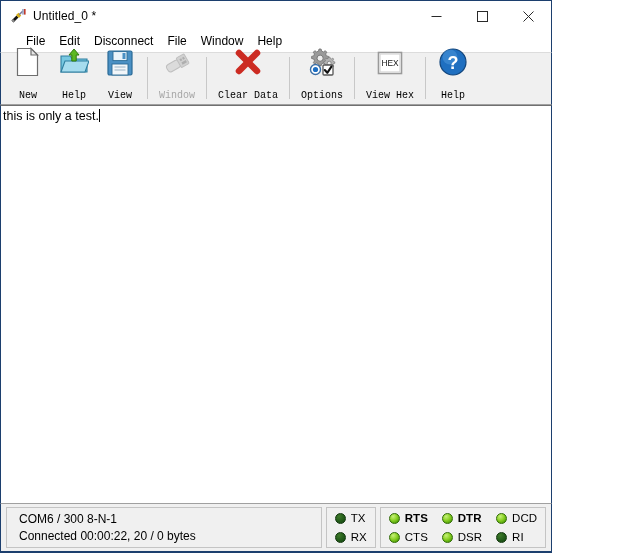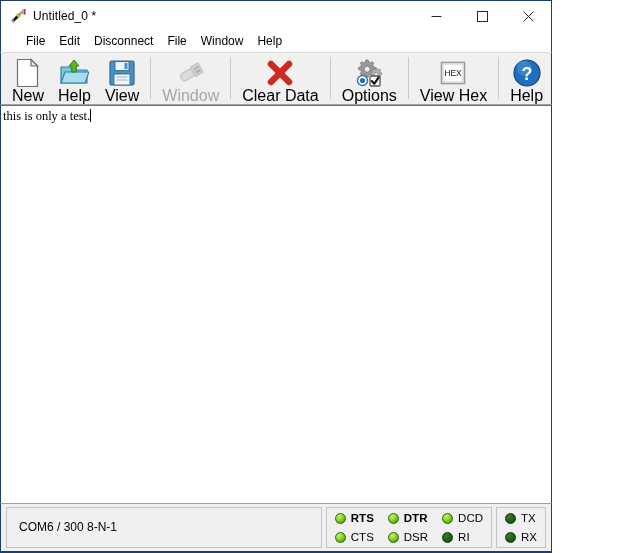--- a/index.html
+++ b/index.html
@@ -92,36 +92,37 @@
     padding-left: 4px;
     padding-top: 2px;
   }
   .tbtn {
     width: auto;
     min-width: 38px;
     height: 48px;
     display: flex;
     flex-direction: column;
     align-items: center;
-    justify-content: space-between;
+    justify-content: flex-end;
     padding: 2px 6px 0 6px;
     cursor: default;
     border: 1px solid transparent;
   }
   .tbtn .ico {
     width: 32px; height: 30px;
     display: flex; align-items: center; justify-content: center;
     position: relative;
   }
   .tbtn .lbl {
-    font-size: 16px;
-    color: #000000;
-    margin-top: 0;
+    font-size: 10px;
+    color: #000000;
+    margin-top: 12px;
     white-space: nowrap;
     line-height: 13px;
+    font-family: Liberation Mono, monospace;
   }
   .tbtn.disabled .lbl { color: #a6a6a6; }
   .tsep {
     width: 1px;
     height: 42px;
     background: #c8c8c8;
     margin: 2px 4px 0 4px;
     flex: 0 0 1px;
   }
 
@@ -129,21 +130,21 @@
   .termwrap {
     flex: 1 1 auto;
     background: #ffffff;
     border-top: 1px solid #707070;
     border-left: 1px solid #1c3f6e;
     border-right: 1px solid #1c3f6e;
     position: relative;
     overflow: hidden;
   }
   .termtext {
-    font-family: Liberation Serif, serif;
+    font-family: Liberation Sans, sans-serif;
     font-size: 12.5px;
     line-height: 15px;
     color: #000000;
     padding: 0 0 0 2px;
     white-space: pre;
     display: inline-block;
   }
   .caret {
     display: inline-block;
     width: 1px;
@@ -395,25 +396,39 @@
   </div>
 
   <div class="termwrap">
     <div class="termtext"><span>this is only a test.</span><span class="caret"></span></div>
   </div>
 
   <div class="statusbar">
 
     <div class="sb-panel sb-text">
       <div class="sb-line">COM6 / 300 8-N-1</div>
+      <div class="sb-line">Connected 00:00:22, 20 / 0 bytes</div>
     </div>
 
     <div class="sb-panel sb-leds">
       <div class="ledgrid">
         <div class="ledcell">
+          <span class="led off"></span>
+          <span class="ledlabel">TX</span>
+        </div>
+        <div class="ledcell">
+          <span class="led off"></span>
+          <span class="ledlabel">RX</span>
+        </div>
+      </div>
+    </div>
+
+    <div class="sb-panel sb-leds">
+      <div class="ledgrid">
+        <div class="ledcell">
           <span class="led on"></span>
           <span class="ledlabel bold">RTS</span>
         </div>
         <div class="ledcell">
           <span class="led on"></span>
           <span class="ledlabel">CTS</span>
         </div>
         <div class="ledcell">
           <span class="led on"></span>
           <span class="ledlabel bold">DTR</span>
@@ -426,28 +441,15 @@
           <span class="led on"></span>
           <span class="ledlabel">DCD</span>
         </div>
         <div class="ledcell">
           <span class="led off"></span>
           <span class="ledlabel">RI</span>
         </div>
       </div>
     </div>
 
-    <div class="sb-panel sb-leds">
-      <div class="ledgrid">
-        <div class="ledcell">
-          <span class="led off"></span>
-          <span class="ledlabel">TX</span>
-        </div>
-        <div class="ledcell">
-          <span class="led off"></span>
-          <span class="ledlabel">RX</span>
-        </div>
-      </div>
-    </div>
-
   </div>
 
 </div>
 
 </body></html>

